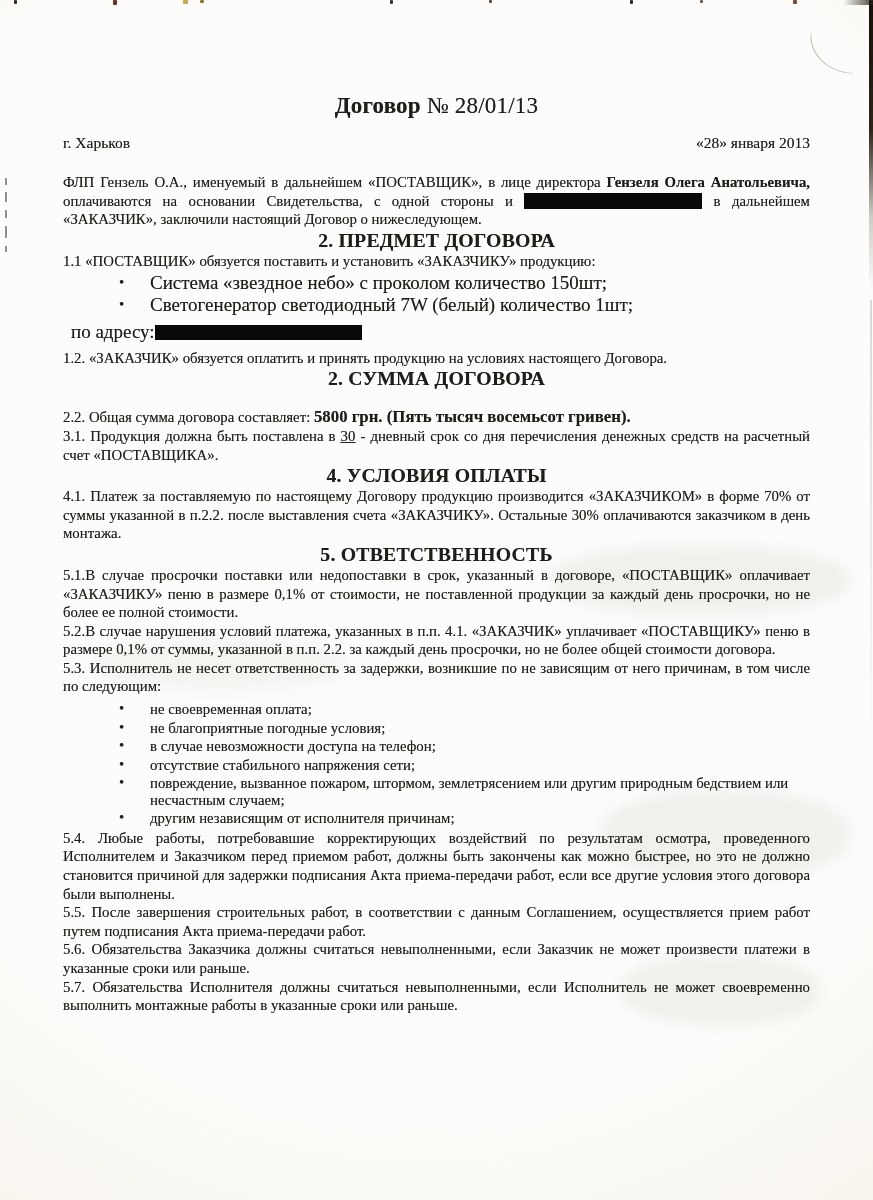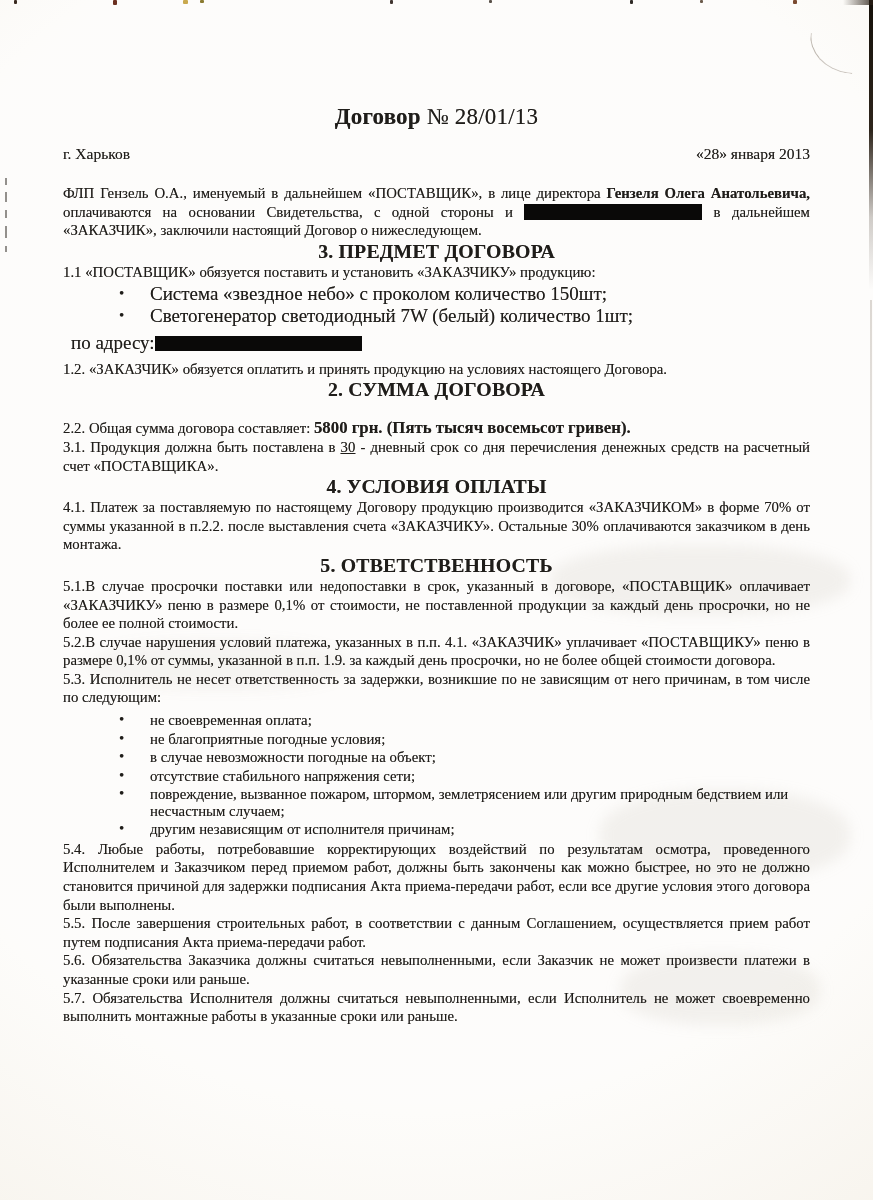--- a/index.html
+++ b/index.html
@@ -40,21 +40,21 @@
     border: none; border-left: 1px solid rgba(110,95,80,0.45);
     border-bottom: 1px solid rgba(110,95,80,0.35);
     border-bottom-left-radius: 90% 100%;
     transform: rotate(8deg);
   }
   .speck { position: absolute; top: 0; }
   .speck i { position: absolute; display: block; border-radius: 1px; }
   .edge-left-marks { position: absolute; left: 5px; top: 178px; width: 3px; height: 90px; }
   .edge-left-marks i { position: absolute; left: 0; width: 2px; background: rgba(60,55,50,0.55); display: block; }
 
-  .content { position: absolute; left: 63px; top: 104px; width: 747px; }
+  .content { position: absolute; left: 63px; top: 93px; width: 747px; }
 
   .doc-title { text-align: center; font-size: 23px; letter-spacing: 0.2px; margin-bottom: 15px; white-space: nowrap; }
   .doc-title .w { font-weight: bold; }
 
   .meta-row { display: flex; justify-content: space-between; font-size: 15.5px; margin-bottom: 21px; }
 
   p.body {
     font-size: 14.8px; line-height: 18.6px;
     text-align: justify; margin: 0;
   }
@@ -127,45 +127,45 @@
       <span>№ 28/01/13</span>
     </div>
 
     <div class="meta-row">
       <span>г. Харьков</span>
       <span>«28» января 2013</span>
     </div>
 
     <p class="body"><span>ФЛП Гензель О.А., именуемый в дальнейшем «ПОСТАВЩИК», в лице директора </span><span class="b">Гензеля Олега Анатольевича,</span><span> оплачиваются на основании Свидетельства, с одной стороны и </span><span class="redact intro-box"></span><span> в дальнейшем «ЗАКАЗЧИК», заключили настоящий Договор о нижеследующем.</span></p>
 
-    <h2 class="sec mt-sec1">3.  ПРЕДМЕТ ДОГОВОРА</h2>
+    <h2 class="sec mt-sec1">2.  ПРЕДМЕТ ДОГОВОРА</h2>
     <p class="body">1.1 «ПОСТАВЩИК» обязуется поставить и установить «ЗАКАЗЧИКУ» продукцию:</p>
     <ul class="products">
       <li><span>Система «звездное небо» с проколом количество 150шт;</span></li>
       <li><span>Светогенератор светодиодный 7W (белый) количество 1шт;</span></li>
     </ul>
     <p class="contact-line"><span>по адресу:</span><span class="redact address-box"></span></p>
     <p class="body">1.2. «ЗАКАЗЧИК» обязуется оплатить  и  принять   продукцию на условиях настоящего Договора.</p>
 
     <h2 class="sec mt-sec2">2. СУММА ДОГОВОРА</h2>
     <p class="body" style="margin-top:18px;"><span>2.2. Общая сумма договора составляет: </span><span class="big">5800 грн. (Пять тысяч восемьсот гривен).</span></p>
 
     <p class="body"><span>3.1. Продукция должна быть поставлена в   </span><span class="u">30</span><span> - дневный срок со дня перечисления денежных средств на расчетный счет  «ПОСТАВЩИКА».</span></p>
 
     <h2 class="sec mt-sec4">4. УСЛОВИЯ ОПЛАТЫ</h2>
     <p class="body">4.1. Платеж за поставляемую  по настоящему Договору продукцию производится «ЗАКАЗЧИКОМ» в форме 70% от суммы указанной в п.2.2. после выставления счета «ЗАКАЗЧИКУ». Остальные 30% оплачиваются заказчиком в день монтажа.</p>
 
     <h2 class="sec mt-sec5">5. ОТВЕТСТВЕННОСТЬ</h2>
     <p class="body">5.1.В случае просрочки поставки или недопоставки   в срок, указанный в договоре, «ПОСТАВЩИК» оплачивает «ЗАКАЗЧИКУ» пеню в размере 0,1% от стоимости,  не поставленной продукции за каждый день просрочки, но не более ее полной стоимости.</p>
-    <p class="body">5.2.В случае нарушения условий платежа,  указанных в п.п. 4.1. «ЗАКАЗЧИК» уплачивает «ПОСТАВЩИКУ» пеню в размере 0,1% от  суммы, указанной в п.п. 1.9. за каждый день просрочки, но не более общей стоимости договора.</p>
+    <p class="body">5.2.В случае нарушения условий платежа,  указанных в п.п. 4.1. «ЗАКАЗЧИК» уплачивает «ПОСТАВЩИКУ» пеню в размере 0,1% от  суммы, указанной в п.п. 2.2. за каждый день просрочки, но не более общей стоимости договора.</p>
     <p class="body">5.3. Исполнитель не несет ответственность за задержки, возникшие по не зависящим от него причинам, в том числе по следующим:</p>
     <ul class="causes">
       <li><span>не своевременная оплата;</span></li>
       <li><span>не благоприятные погодные условия;</span></li>
-      <li><span>в случае невозможности погодные на объект;</span></li>
+      <li><span>в случае невозможности доступа на телефон;</span></li>
       <li><span>отсутствие стабильного напряжения сети;</span></li>
       <li><span>повреждение, вызванное пожаром, штормом, землетрясением или другим природным бедствием или несчастным случаем;</span></li>
       <li><span>другим независящим от исполнителя причинам;</span></li>
     </ul>
     <p class="body">5.4. Любые работы, потребовавшие корректирующих воздействий по результатам осмотра, проведенного Исполнителем и Заказчиком перед приемом работ, должны быть закончены как можно быстрее, но это не должно становится причиной для задержки подписания Акта приема-передачи работ, если все другие условия этого договора были выполнены.</p>
     <p class="body">5.5. После завершения строительных работ, в соответствии с данным Соглашением, осуществляется прием работ путем подписания Акта приема-передачи работ.</p>
     <p class="body">5.6.  Обязательства Заказчика должны считаться невыполненными, если Заказчик не может произвести платежи в указанные сроки или раньше.</p>
     <p class="body">5.7.  Обязательства Исполнителя должны считаться невыполненными, если Исполнитель не может своевременно выполнить монтажные работы в указанные сроки или раньше.</p>
 
   </div>

